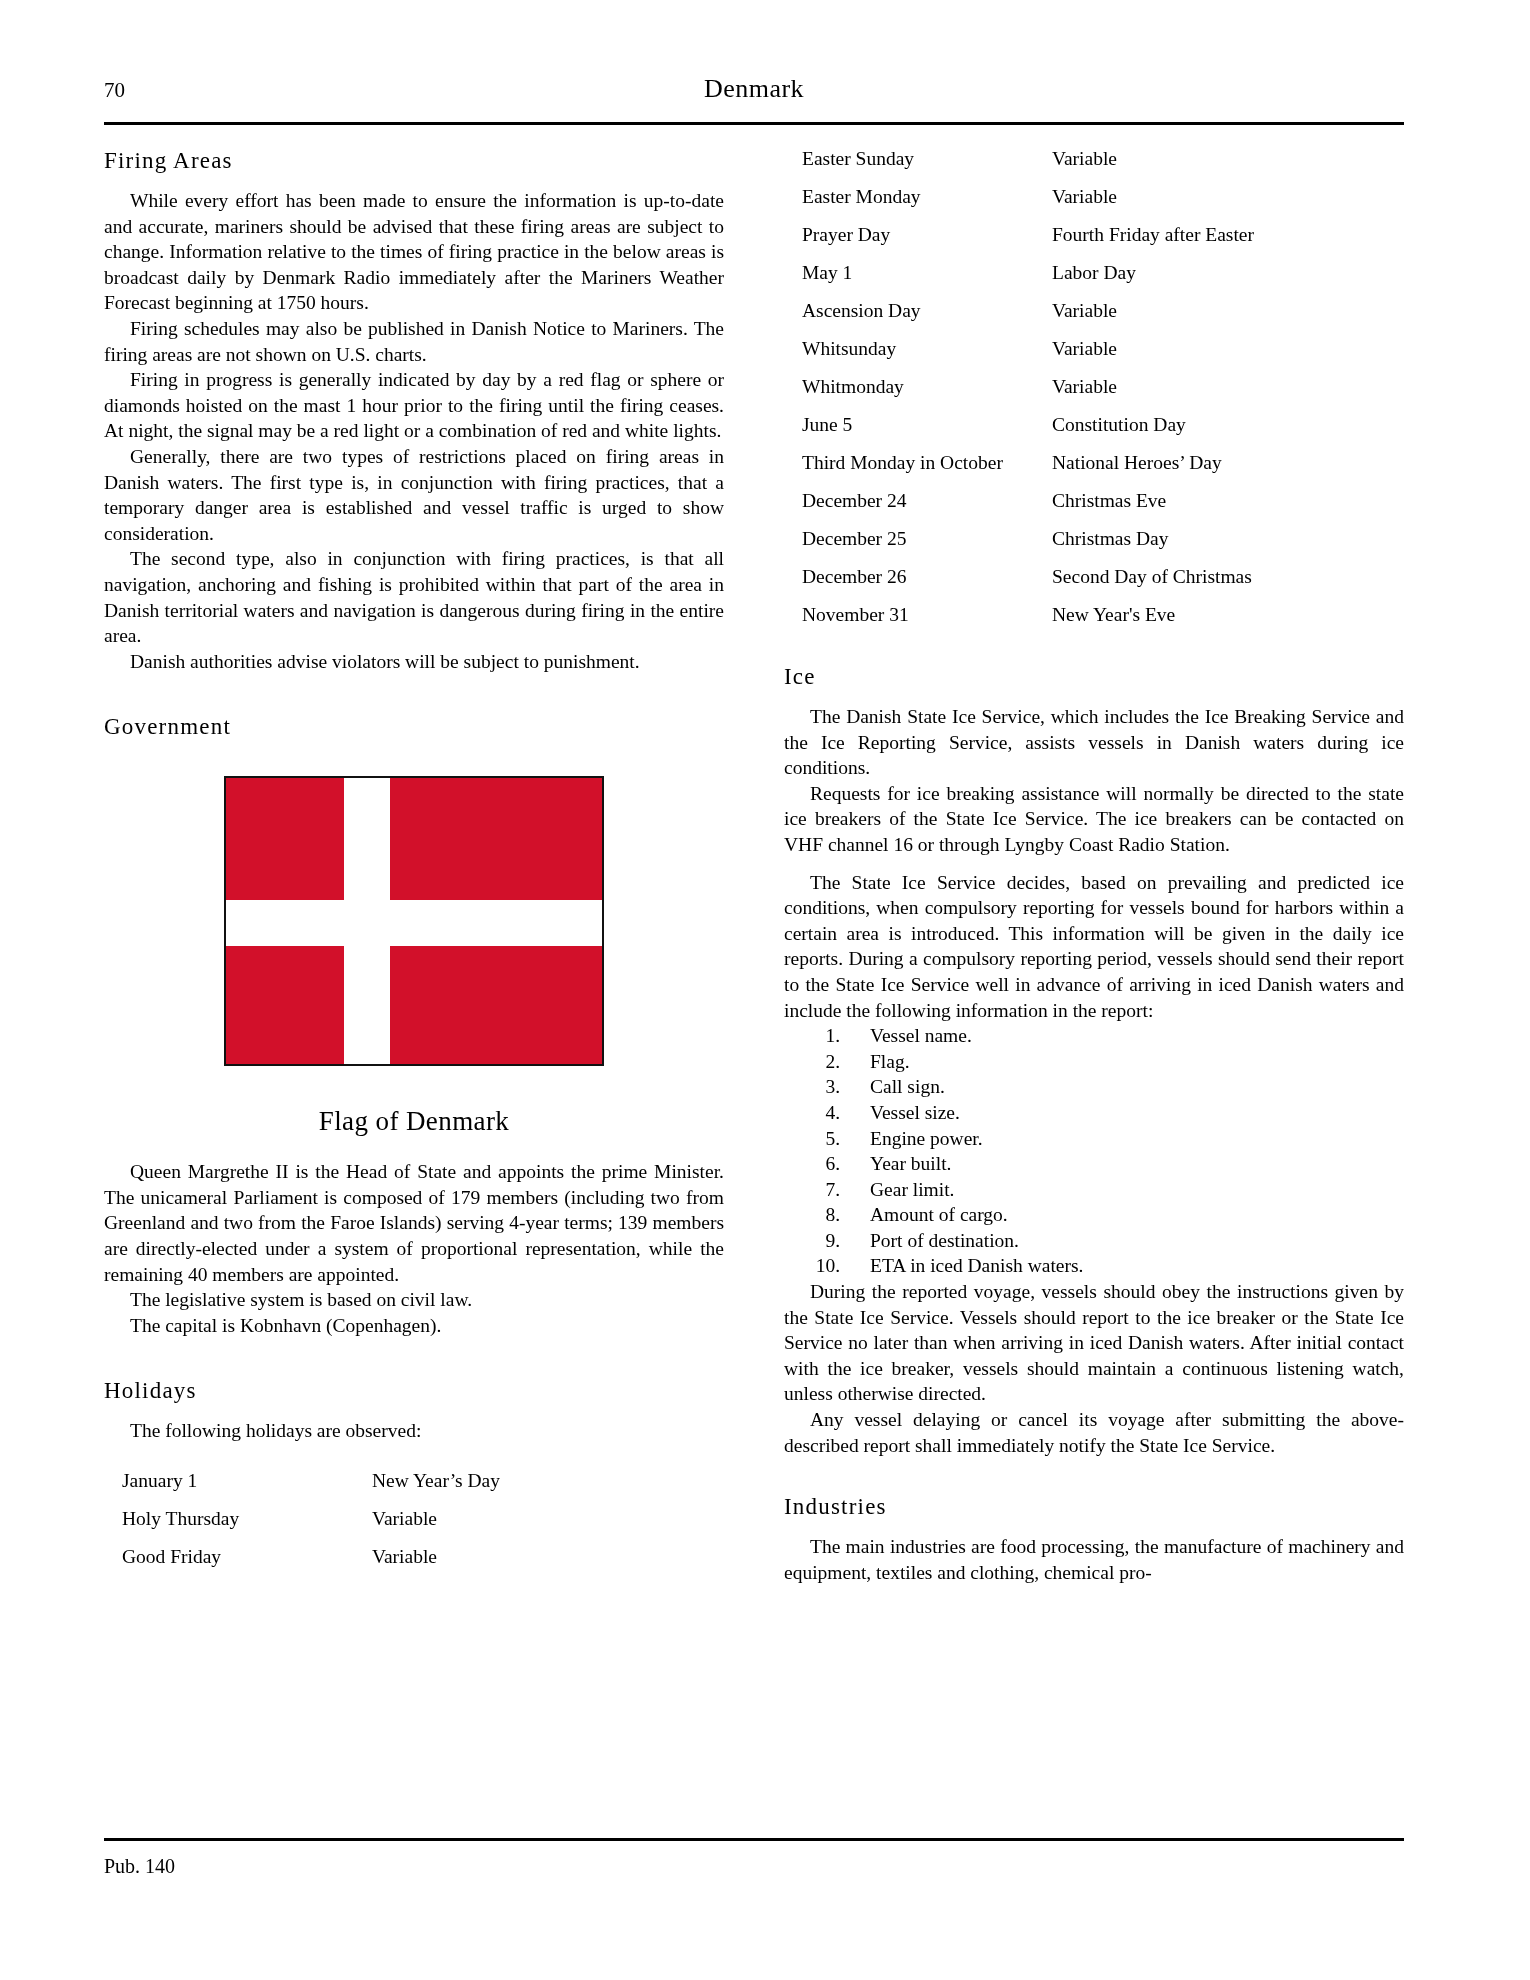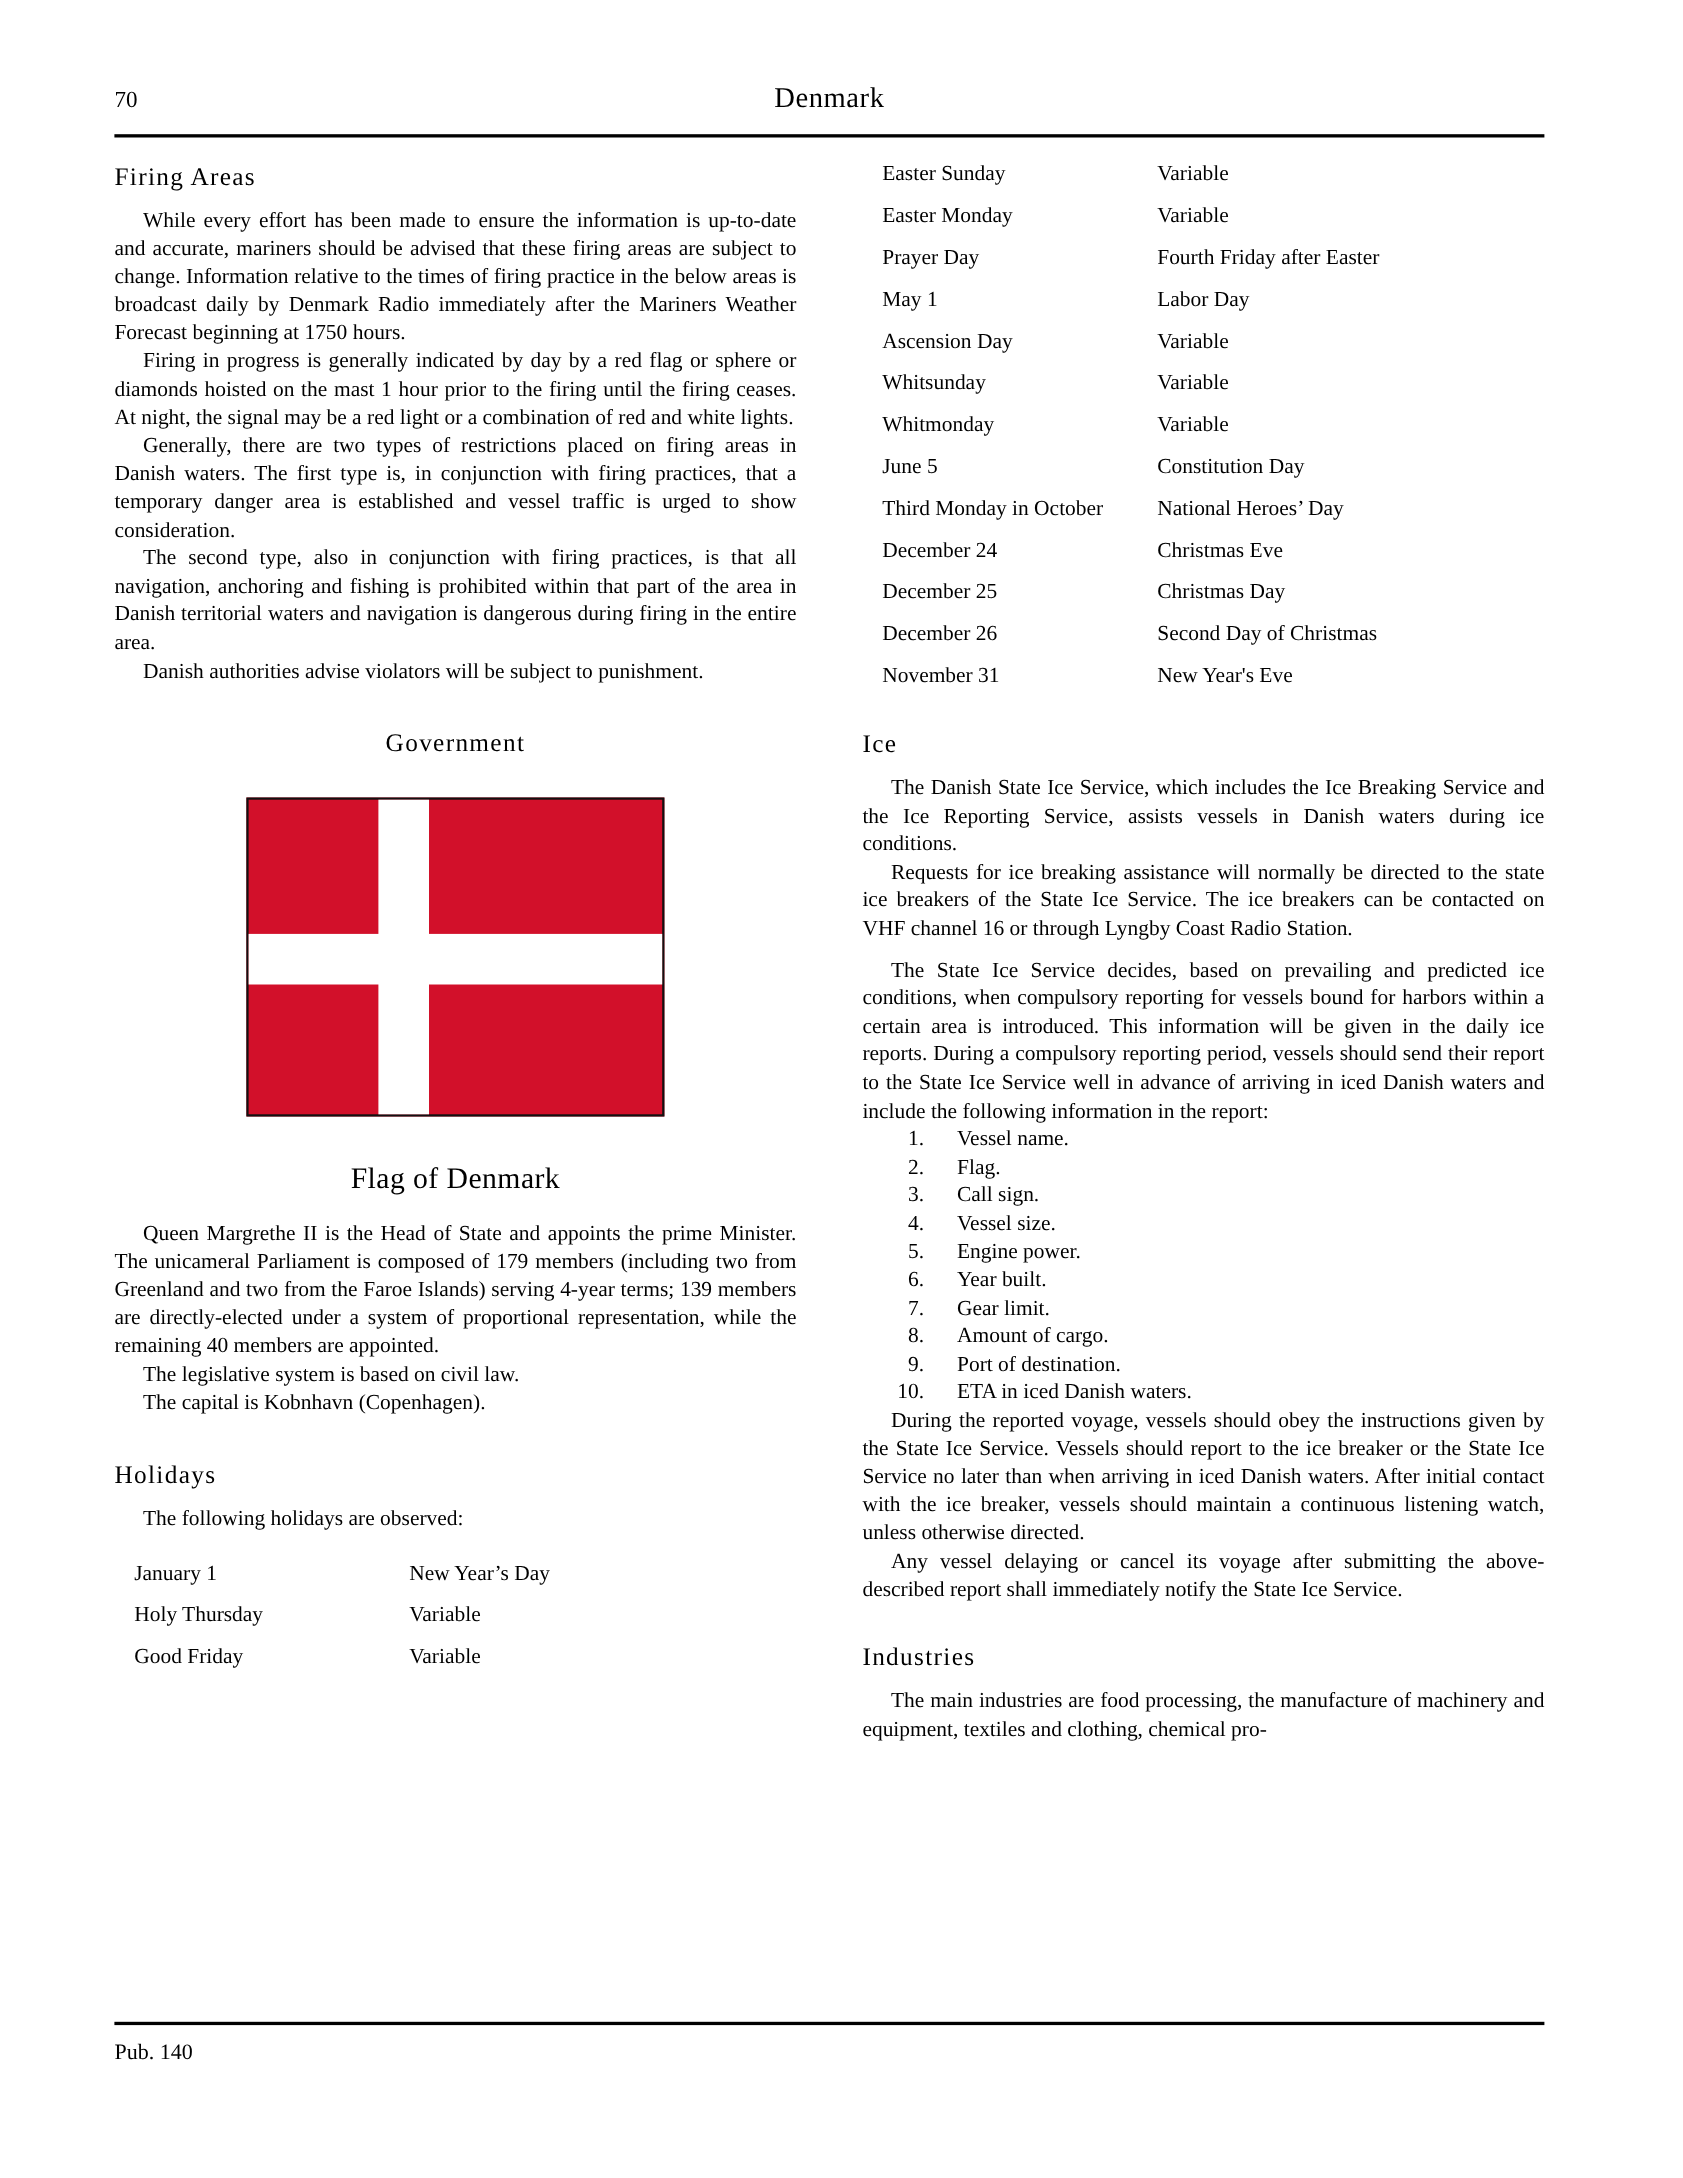--- a/index.html
+++ b/index.html
@@ -75,21 +75,21 @@
   .col-left { left: 104px; }
   .col-right { left: 784px; }
 
   h2.section {
     font-size: 23px;
     font-weight: normal;
     letter-spacing: 1.2px;
     margin: 0 0 14px 0;
     font-family: "Liberation Serif", serif;
   }
-  h2.section.spaced-top { margin-top: 34px; text-align: center; }
+  h2.section.spaced-top { margin-top: 34px; }
 
   p.body {
     font-size: 19.5px;
     line-height: 25.6px;
     margin: 0;
     text-align: justify;
     text-indent: 26px;
     -webkit-hyphens: auto;
     hyphens: auto;
   }
@@ -176,20 +176,21 @@
     <div class="folio">70</div>
     <div class="title">Denmark</div>
   </div>
   <div class="rule-top"></div>
 
   <div class="col col-left">
 
     <h2 class="section">Firing Areas</h2>
 
     <p class="body lead">While every effort has been made to ensure the information is up-to-date and accurate, mariners should be advised that these firing areas are subject to change. Information relative to the times of firing practice in the below areas is broadcast daily by Denmark Radio immediately after the Mariners Weather Forecast beginning at 1750 hours.</p>
+    <p class="body">Firing schedules may also be published in Danish Notice to Mariners. The firing areas are not shown on U.S. charts.</p>
     <p class="body">Firing in progress is generally indicated by day by a red flag or sphere or diamonds hoisted on the mast 1 hour prior to the firing until the firing ceases. At night, the signal may be a red light or a combination of red and white lights.</p>
     <p class="body">Generally, there are two types of restrictions placed on firing areas in Danish waters. The first type is, in conjunction with firing practices, that a temporary danger area is established and vessel traffic is urged to show consideration.</p>
     <p class="body">The second type, also in conjunction with firing practices, is that all navigation, anchoring and fishing is prohibited within that part of the area in Danish territorial waters and navigation is dangerous during firing in the entire area.</p>
     <p class="body">Danish authorities advise violators will be subject to punishment.</p>
 
     <h2 class="section spaced-top" style="margin-top:40px;">Government</h2>
 
     <div class="flag-wrap">
       <div class="flag">
         <div class="bar-v"></div>

